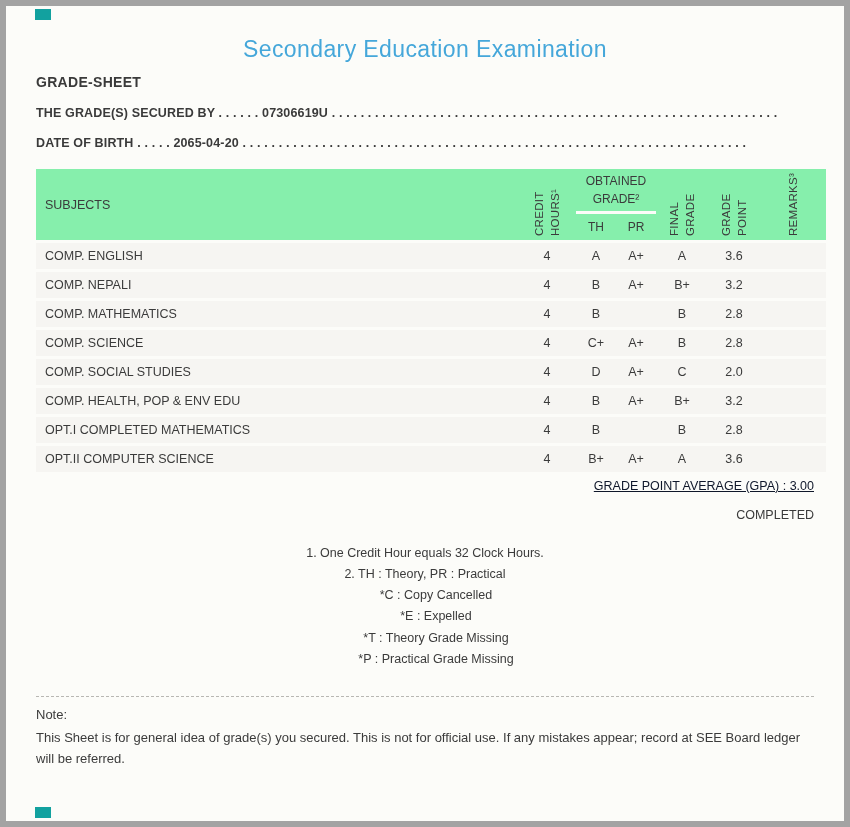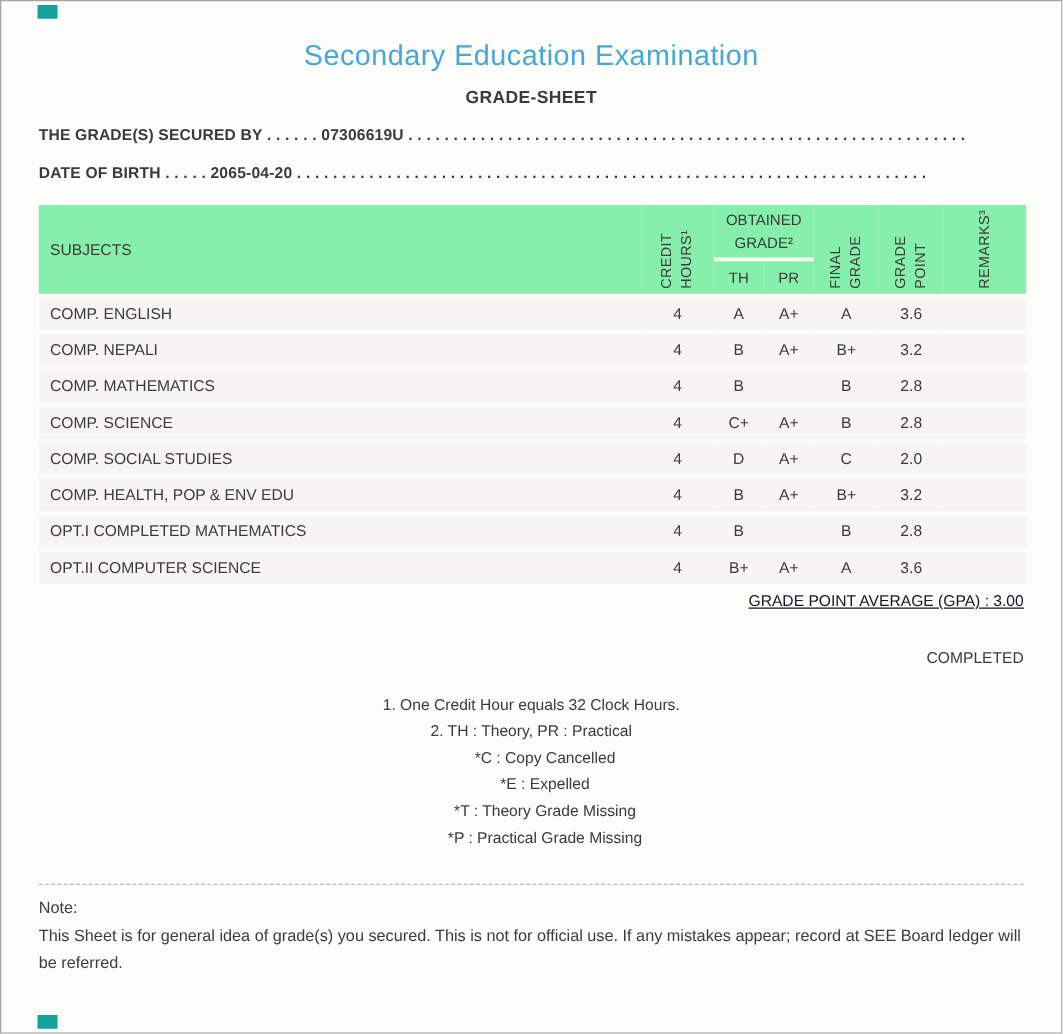--- a/index.html
+++ b/index.html
@@ -2,21 +2,21 @@
 <html><head>
 <meta charset="utf-8">
 <style>
   * { box-sizing: border-box; }
   html, body { margin: 0; padding: 0; background: #ecebe8; }
   .page {
     width: 850px;
     height: 827px;
     margin: 0 auto;
     background: #fcfcf9;
-    border: 1px solid #a3a3a3;
+    border: 6px solid #a3a3a3;
     position: relative;
     overflow: hidden;
     font-family: "Liberation Sans", "DejaVu Sans", sans-serif;
     color: #3b3b3b;
   }
   .accent-mark {
     position: absolute;
     left: 29px;
     width: 16px;
     height: 11px;
@@ -30,21 +30,21 @@
   .title {
     margin: 30px 0 0;
     text-align: center;
     color: #45a7da;
     font-size: 23px;
     font-weight: 400;
     letter-spacing: 0.4px;
   }
   .subtitle {
     margin: 11px 0 0;
-    text-align: center;
+    text-align: left;
     color: #3a3a3a;
     font-size: 14px;
     font-weight: 700;
     letter-spacing: 0.3px;
   }
 
   .info-block { margin-top: 7px; }
   .info {
     margin: 16px 0;
     font-weight: 700;
@@ -96,21 +96,21 @@
   td.subject { text-align: left; padding-left: 9px; }
 
   .gpa-line {
     margin-top: 4px;
     text-align: right;
     font-size: 12.5px;
     color: #0f172a;
     text-decoration: underline;
   }
   .status-line {
-    margin-top: 31px;
+    margin-top: 15px;
     text-align: right;
     font-size: 12.5px;
     color: #3a3a3a;
   }
 
   .footnotes { margin-top: 25px; }
   .footnote { font-size: 12.5px; margin-bottom: 8px; line-height: 1.05; text-align: center; }
   .footnote.indent { padding-left: 22px; }
 
   .divider {

